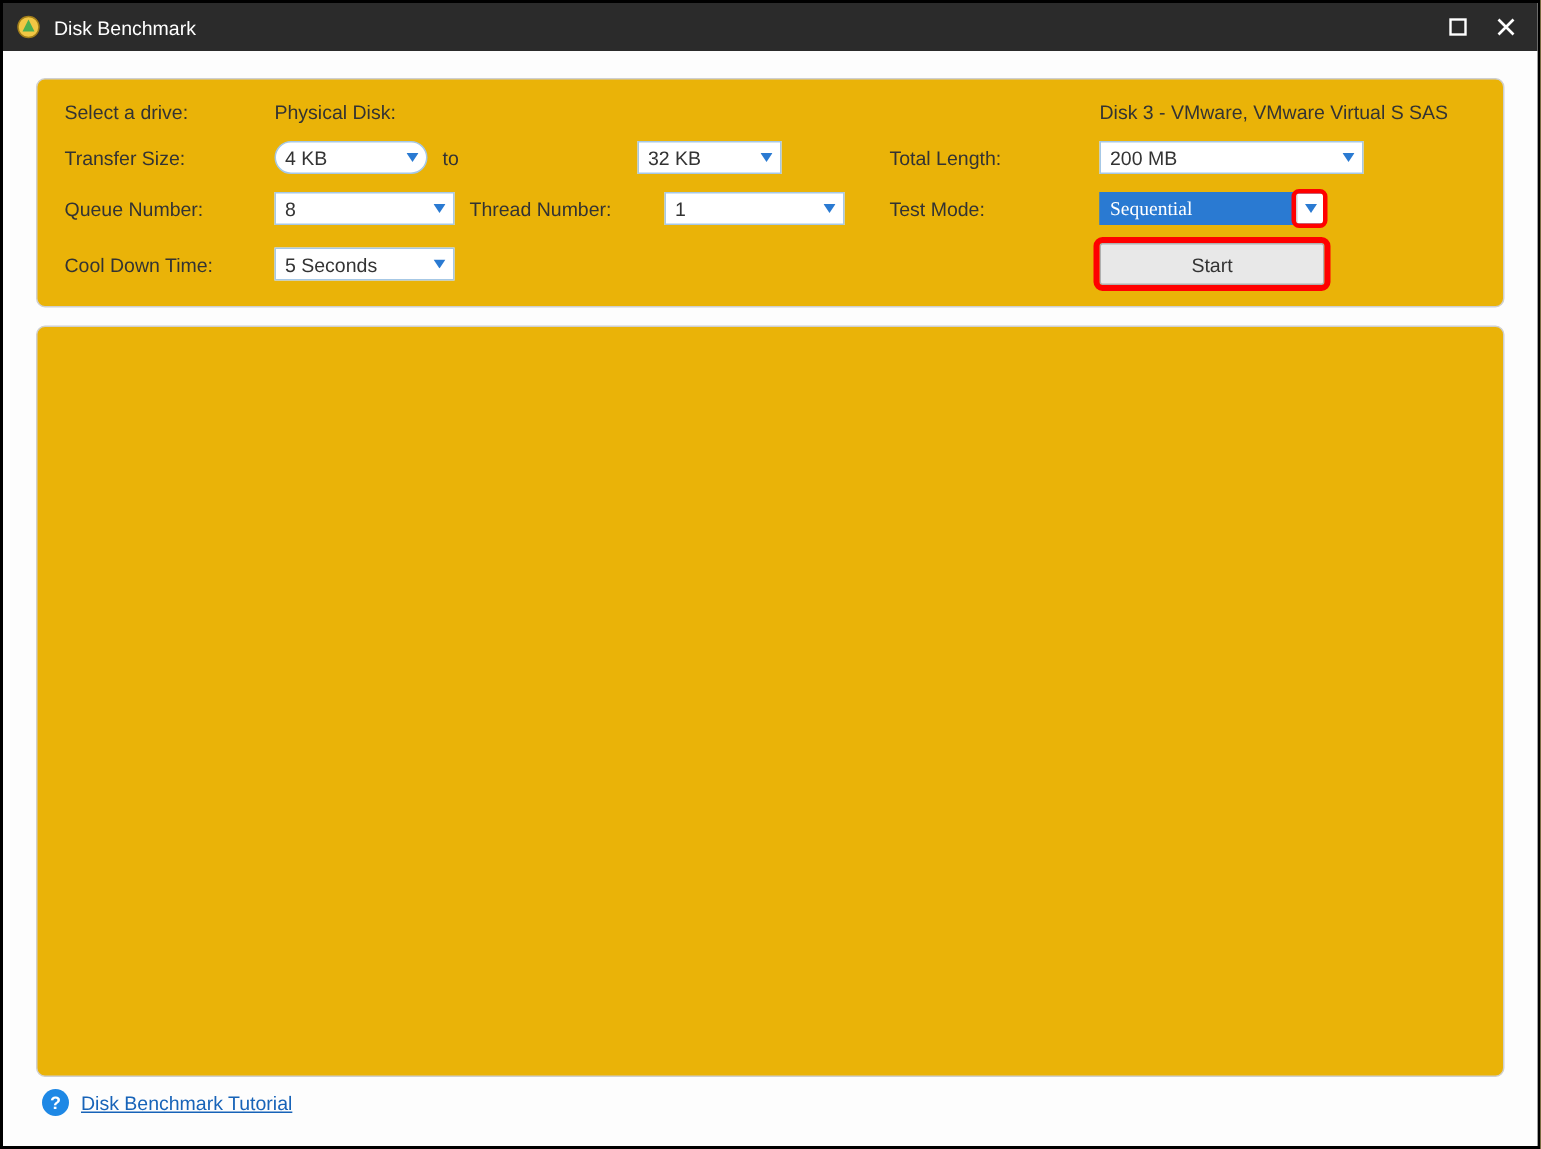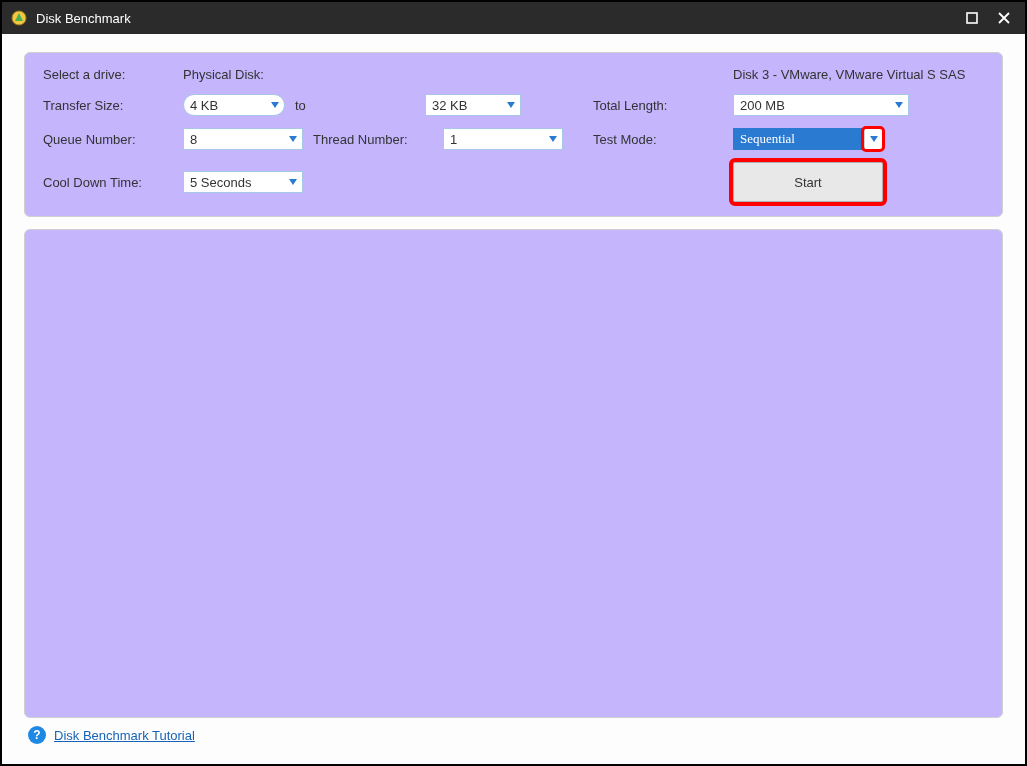--- a/index.html
+++ b/index.html
@@ -52,21 +52,21 @@
     padding: 18px 22px;
     background: #fdfdfd;
     height: calc(100% - 32px);
     display: flex;
     flex-direction: column;
     position: relative;
   }
   .panel {
     border: 1px solid #d0d0d0;
     border-radius: 6px;
-    background: #c4b5fd;
+    background: #eab308;
     padding: 14px 18px 14px 18px;
   }
   .settings-panel {
     display: grid;
     grid-template-columns: 130px 300px 90px 130px auto;
     column-gap: 10px;
     row-gap: 12px;
     align-items: center;
   }
   .label { color: #333; }
@@ -124,21 +124,21 @@
     border: 1px solid #888;
     border-radius: 1px;
     margin-right: 6px;
     flex-shrink: 0;
   }
   .physical-disk-value {
     font-size: 13px;
     color: #333;
   }
   .start-btn {
-    height: 40px;
+    height: 28px;
     width: 150px;
     background: #e8e8e8;
     border: 1px solid #b0b0b0;
     border-radius: 2px;
     display: flex;
     align-items: center;
     justify-content: center;
     cursor: pointer;
     font-size: 13px;
   }

